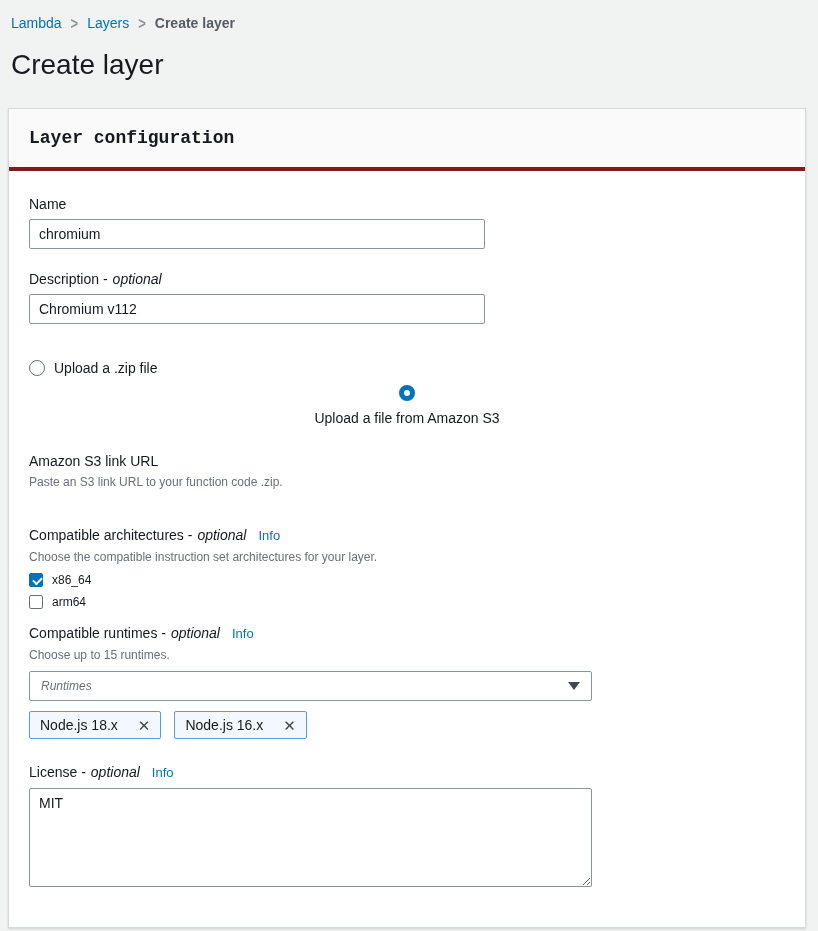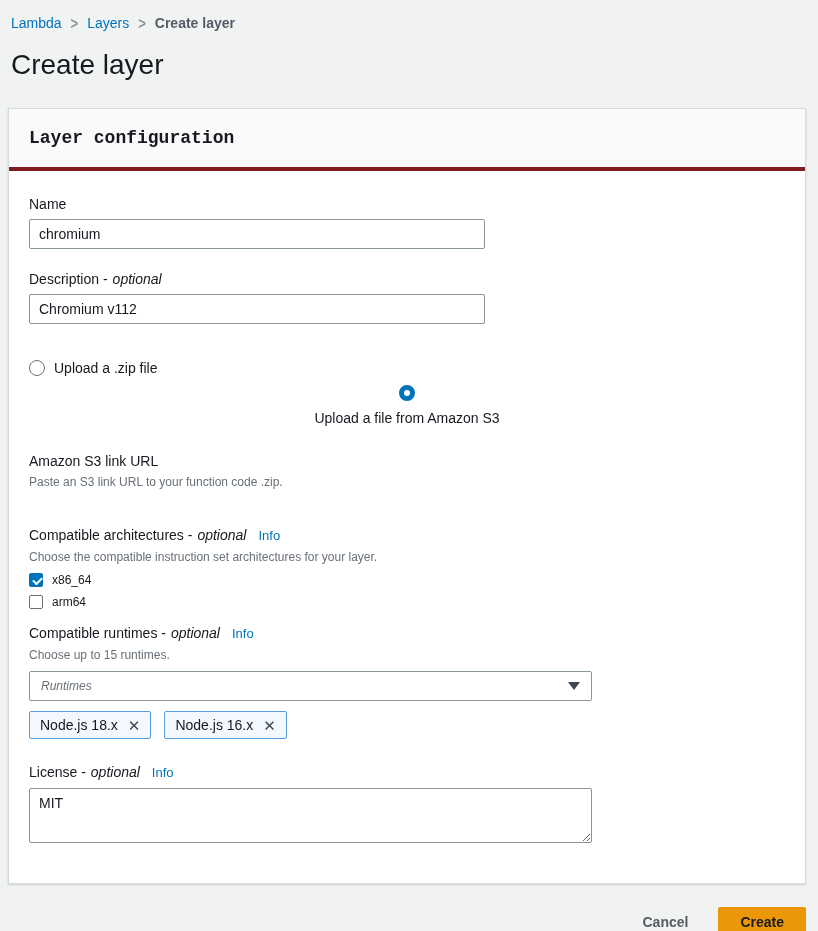--- a/index.html
+++ b/index.html
@@ -78,28 +78,28 @@
   
   .select{
     width:563px;height:30px;border:1px solid var(--c-border);border-radius:2px;background:#fff;
     display:flex;align-items:center;justify-content:space-between;padding:0 11px;cursor:pointer;
   }
   .select-placeholder{font-size:12px;font-style:italic;color:#687078;}
   .caret-down{width:0;height:0;border-left:6px solid transparent;border-right:6px solid transparent;border-top:8px solid #414750;}
   
   .token-row{display:flex;gap:13px;margin-top:10px;}
   .token{
-    display:inline-flex;align-items:center;gap:10px;
+    display:inline-flex;align-items:center;gap:20px;
     border:1px solid var(--c-token-border);background:var(--c-token-bg);
     border-radius:2px;padding:5px 10px;font-size:14px;color:var(--c-text);
   }
   .token-x{font-size:15px;color:#414750;cursor:pointer;line-height:1;}
   
   .license-area{
-    width:563px;height:55px;border:1px solid var(--c-border);border-radius:2px;
+    width:563px;height:99px;border:1px solid var(--c-border);border-radius:2px;
     padding:6px 9px;font-size:14px;color:var(--c-text);
     font-family:"Liberation Sans","DejaVu Sans",sans-serif;resize:both;outline:none;
   }
   
   .footer{display:flex;align-items:center;justify-content:flex-end;gap:28px;margin:23px 12px 0 0;}
   .cancel-btn{background:none;border:none;font-size:14px;font-weight:700;color:#545b64;cursor:pointer;font-family:inherit;padding:4px 2px;}
   .create-btn{
     background:var(--c-accent);border:1px solid var(--c-accent);border-radius:2px;
     font-size:14px;font-weight:700;color:var(--c-text);
     padding:6px 21px;cursor:pointer;font-family:inherit;height:30px;

